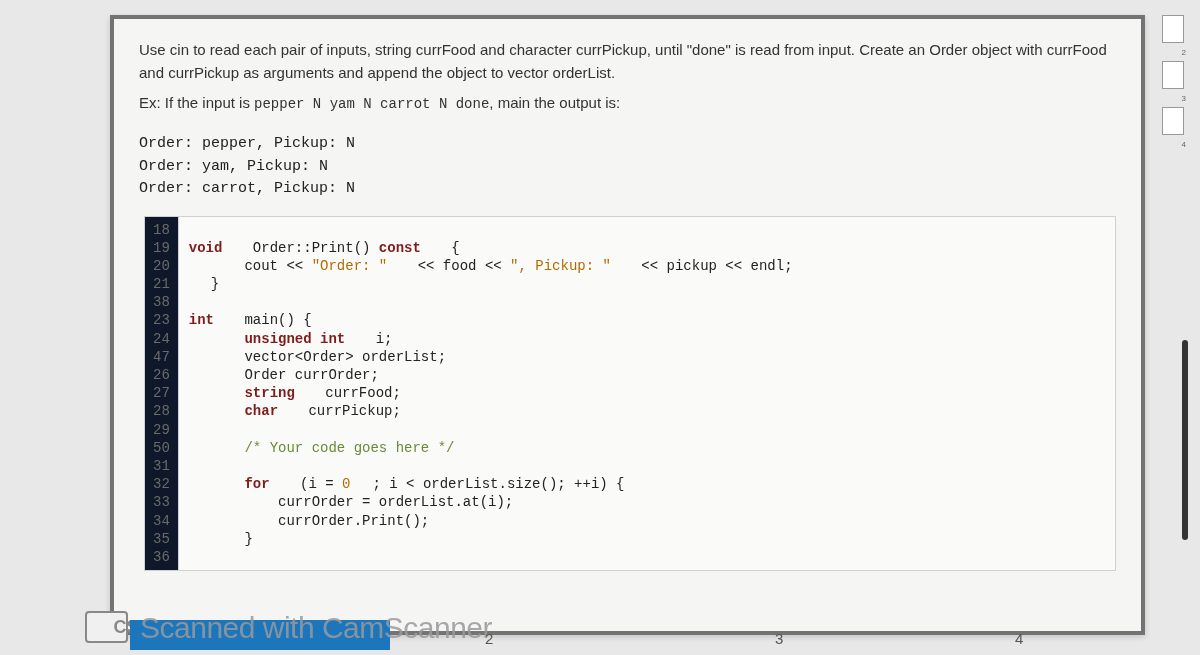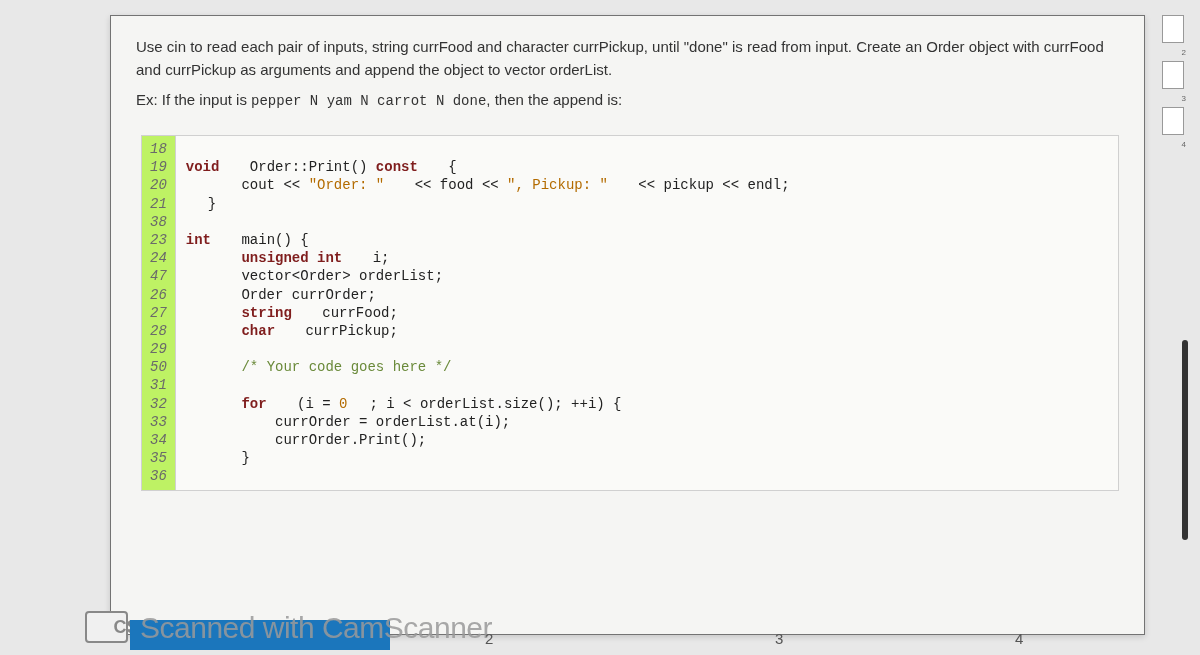--- a/index.html
+++ b/index.html
@@ -11,21 +11,21 @@
     position: relative;
     overflow: hidden;
   }
   .paper {
     position: absolute;
     left: 110px;
     top: 15px;
     width: 1035px;
     height: 620px;
     background: #f5f5f3;
-    border: 1px solid #737373;
+    border: 4px solid #737373;
     box-shadow: 0 2px 6px rgba(0,0,0,0.15);
   }
   .problem {
     padding: 20px 25px 10px 25px;
     font-size: 15px;
     color: #333;
     line-height: 1.5;
   }
   .problem p { margin-bottom: 8px; }
   .mono-inline { font-family: "Courier New", monospace; font-size: 14px; }
@@ -40,27 +40,26 @@
   .code-area {
     margin: 5px 25px 0 30px;
     border: 1px solid #d0d0d0;
     background: #fafaf8;
     font-family: "Courier New", monospace;
     font-size: 14px;
     line-height: 1.3;
     display: flex;
   }
   .gutter {
-    background: #bef264;
+    background: #0f172a;
     color: #6a6a6a;
     padding: 4px 6px;
     text-align: center;
     user-select: none;
     border-right: 1px solid #d0d0d0;
-    font-style: italic;
   }
   .gutter div { padding: 0 2px; }
   .code {
     padding: 4px 10px;
     color: #222;
     white-space: pre;
     flex: 1;
   }
   .code div { min-height: 18px; }
   .kw { color: #7f1d1d; font-weight: bold; }
@@ -148,24 +147,29 @@
   }
 </style>
 </head>
 <body>
 
 <div class="paper">
 
   <div class="problem">
     <p>Use cin to read each pair of inputs, string currFood and character currPickup, until "done" is read from input. Create an Order object with currFood and currPickup as arguments and append the object to vector orderList.</p>
     <p>
-      <span>Ex: If the input is </span><span class="mono-inline">pepper N yam N carrot N done</span><span>, then the append is:</span>
+      <span>Ex: If the input is </span><span class="mono-inline">pepper N yam N carrot N done</span><span>, main the output is:</span>
     </p>
   </div>
 
+  <div class="output-block">
+    <div>Order: pepper, Pickup: N</div>
+    <div>Order: yam, Pickup: N</div>
+    <div>Order: carrot, Pickup: N</div>
+  </div>
 
   <div class="code-area">
     <div class="gutter" id="gutter">
         <div>18</div>
         <div>19</div>
         <div>20</div>
         <div>21</div>
         <div>38</div>
         <div>23</div>
         <div>24</div>

